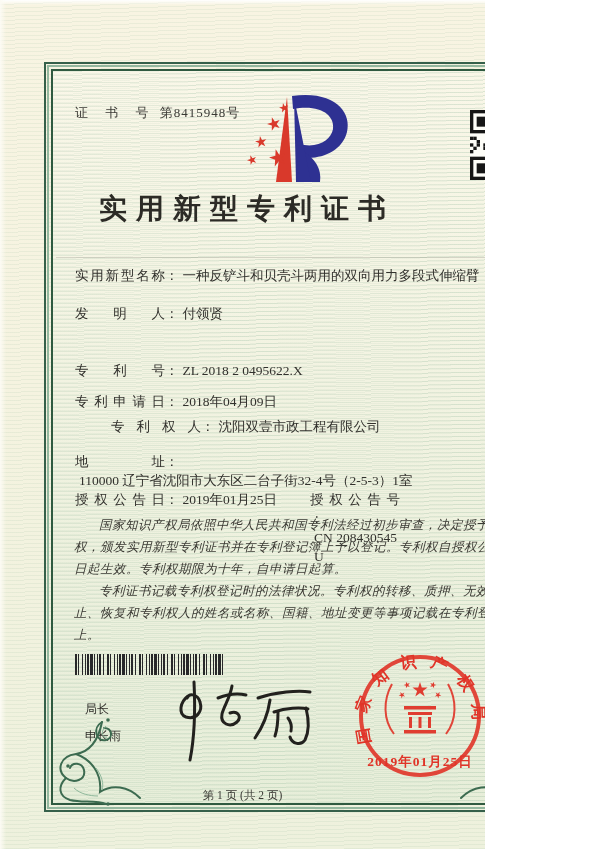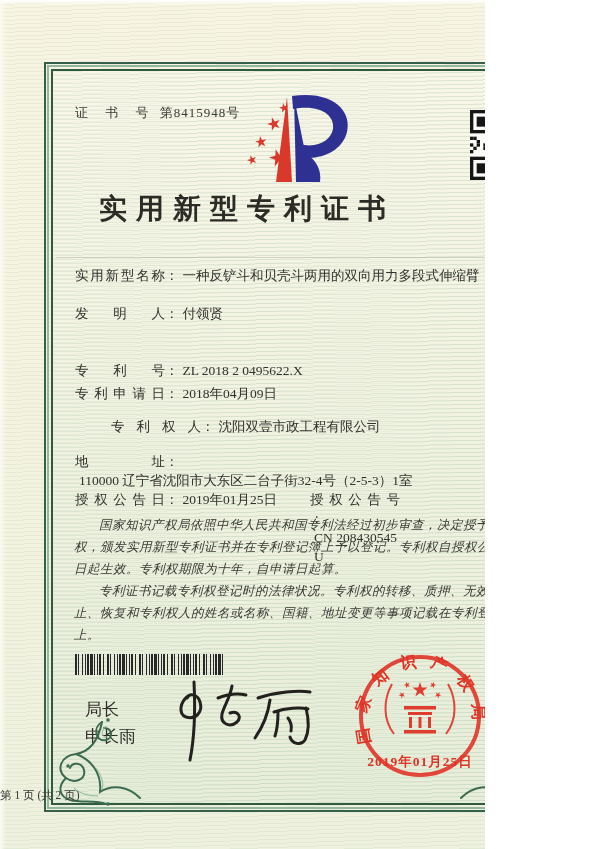--- a/index.html
+++ b/index.html
@@ -22,32 +22,32 @@
   .cert-no .sp{letter-spacing:7px;}
   .logo{position:absolute;left:230px;top:90px;}
   .qr{position:absolute;left:469px;top:110px;}
   .doc-title{position:absolute;left:0;top:190px;width:100%;text-align:center;
     font-size:28px;font-weight:bold;letter-spacing:9px;text-indent:9px;color:#2c2b26;}
   .thin-rule{position:absolute;left:56px;top:257px;width:488px;height:1px;background:rgba(100,100,90,0.22);}
   .field{position:absolute;left:75px;font-size:13.5px;line-height:19px;color:#32312d;}
   .lbl{display:inline-block;width:90px;text-align:justify;text-align-last:justify;vertical-align:top;}
   .colon{display:inline-block;vertical-align:top;}
   .val{display:inline-block;vertical-align:top;margin-left:4px;max-width:372px;}
-  .f1{top:266px;} .f2{top:304px;} .f3{top:361px;} .f4{top:384px;} .f5{top:417px;margin-left:36px;} .f6{top:452px;}
+  .f1{top:266px;} .f2{top:304px;} .f3{top:361px;} .f4{top:392px;} .f5{top:417px;margin-left:36px;} .f6{top:452px;}
   .f7{top:490px;} .grant2{position:absolute;left:235px;top:0;}
   .paras{position:absolute;left:74px;top:514px;width:454px;font-size:12.5px;line-height:22px;
     color:#3a3933;font-style:italic;}
   .paras p{margin:0;text-indent:2em;letter-spacing:0.5px;}
   .barcode{position:absolute;left:75px;top:654px;}
-  .officer{position:absolute;left:85px;top:696px;font-size:17px;line-height:27px;color:#2e2d29;font-style:normal;}
+  .officer{position:absolute;left:85px;top:696px;font-size:12px;line-height:27px;color:#2e2d29;font-style:normal;}
   .signature{position:absolute;left:158px;top:676px;}
   .seal{position:absolute;left:352px;top:650px;}
   .seal-date{position:absolute;left:350px;top:753px;width:140px;text-align:center;
     font-size:13.5px;font-weight:bold;color:#e03428;letter-spacing:1px;}
-  .page-num{position:absolute;left:0;top:788px;width:100%;text-align:left;font-size:11.5px;color:#3a3934;}
+  .page-num{position:absolute;left:0;top:788px;width:100%;text-align:center;font-size:11.5px;color:#3a3934;}
   .back-note{position:absolute;left:0;top:820px;width:100%;text-align:center;font-size:13px;color:#3a3933;font-style:italic;letter-spacing:2px;}
   .flourish{position:absolute;}
   .fl-left{left:48px;top:710px;}
   .fl-right{left:448px;top:710px;transform:scaleX(-1);}
   .scan-top{position:absolute;left:0;top:0;width:100%;height:5px;background:linear-gradient(#ffffff,rgba(255,255,255,0));}
   .scan-left{position:absolute;left:0;top:0;width:6px;height:100%;background:linear-gradient(90deg,#fcfbf4,rgba(255,255,255,0));}
 </style>
 </head>
 <body>
 

